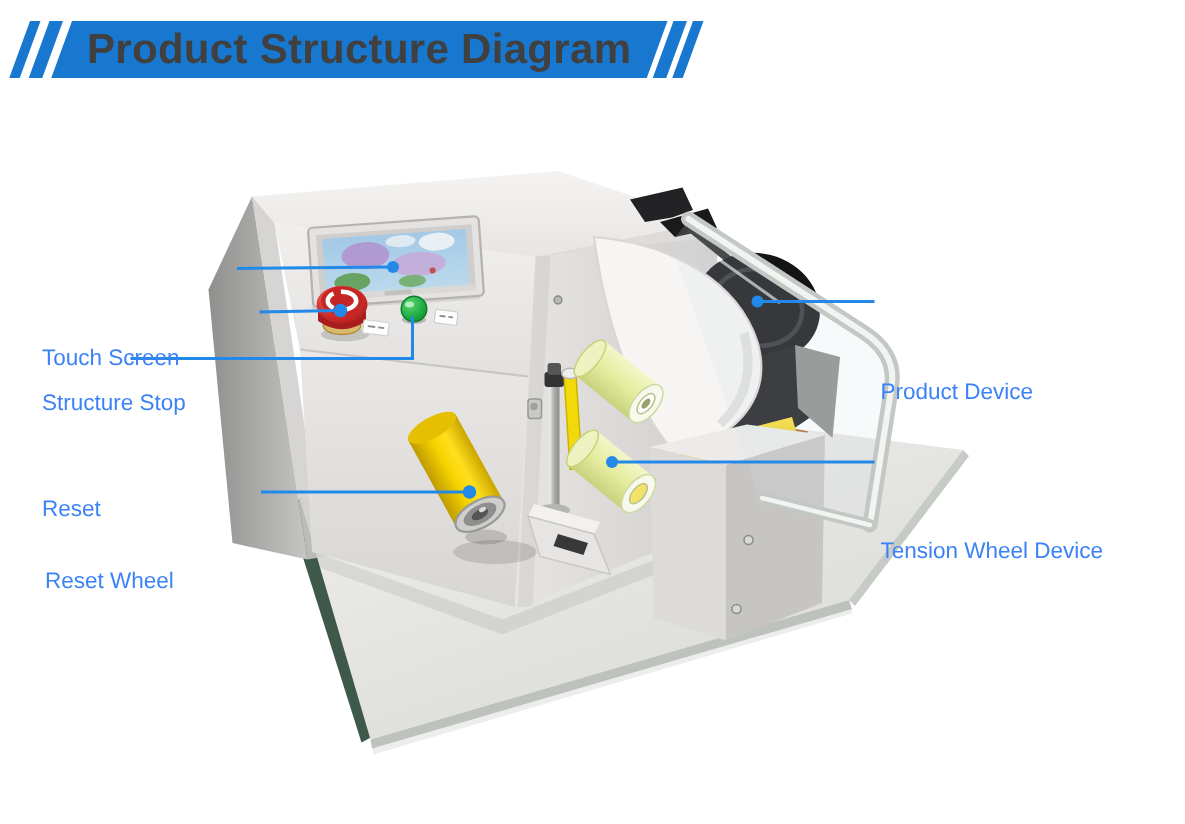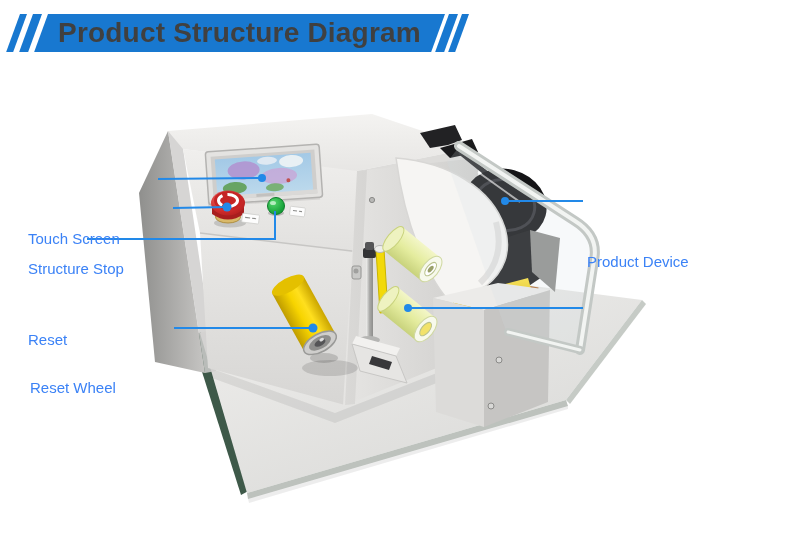--- a/index.html
+++ b/index.html
@@ -279,13 +279,14 @@
       <circle cx="505" cy="201" r="4"></circle>
       <circle cx="408" cy="308" r="4"></circle>
     </g>
   </svg>
 
   <div class="part-label lbl-touch">Touch Screen</div>
   <div class="part-label lbl-estop">Structure Stop</div>
   <div class="part-label lbl-reset">Reset</div>
   <div class="part-label lbl-rubber">Reset Wheel</div>
   <div class="part-label lbl-winding">Product Device</div>
+  <div class="part-label lbl-tension">Tension Wheel Device</div>
 </div>
 
 </body></html>

